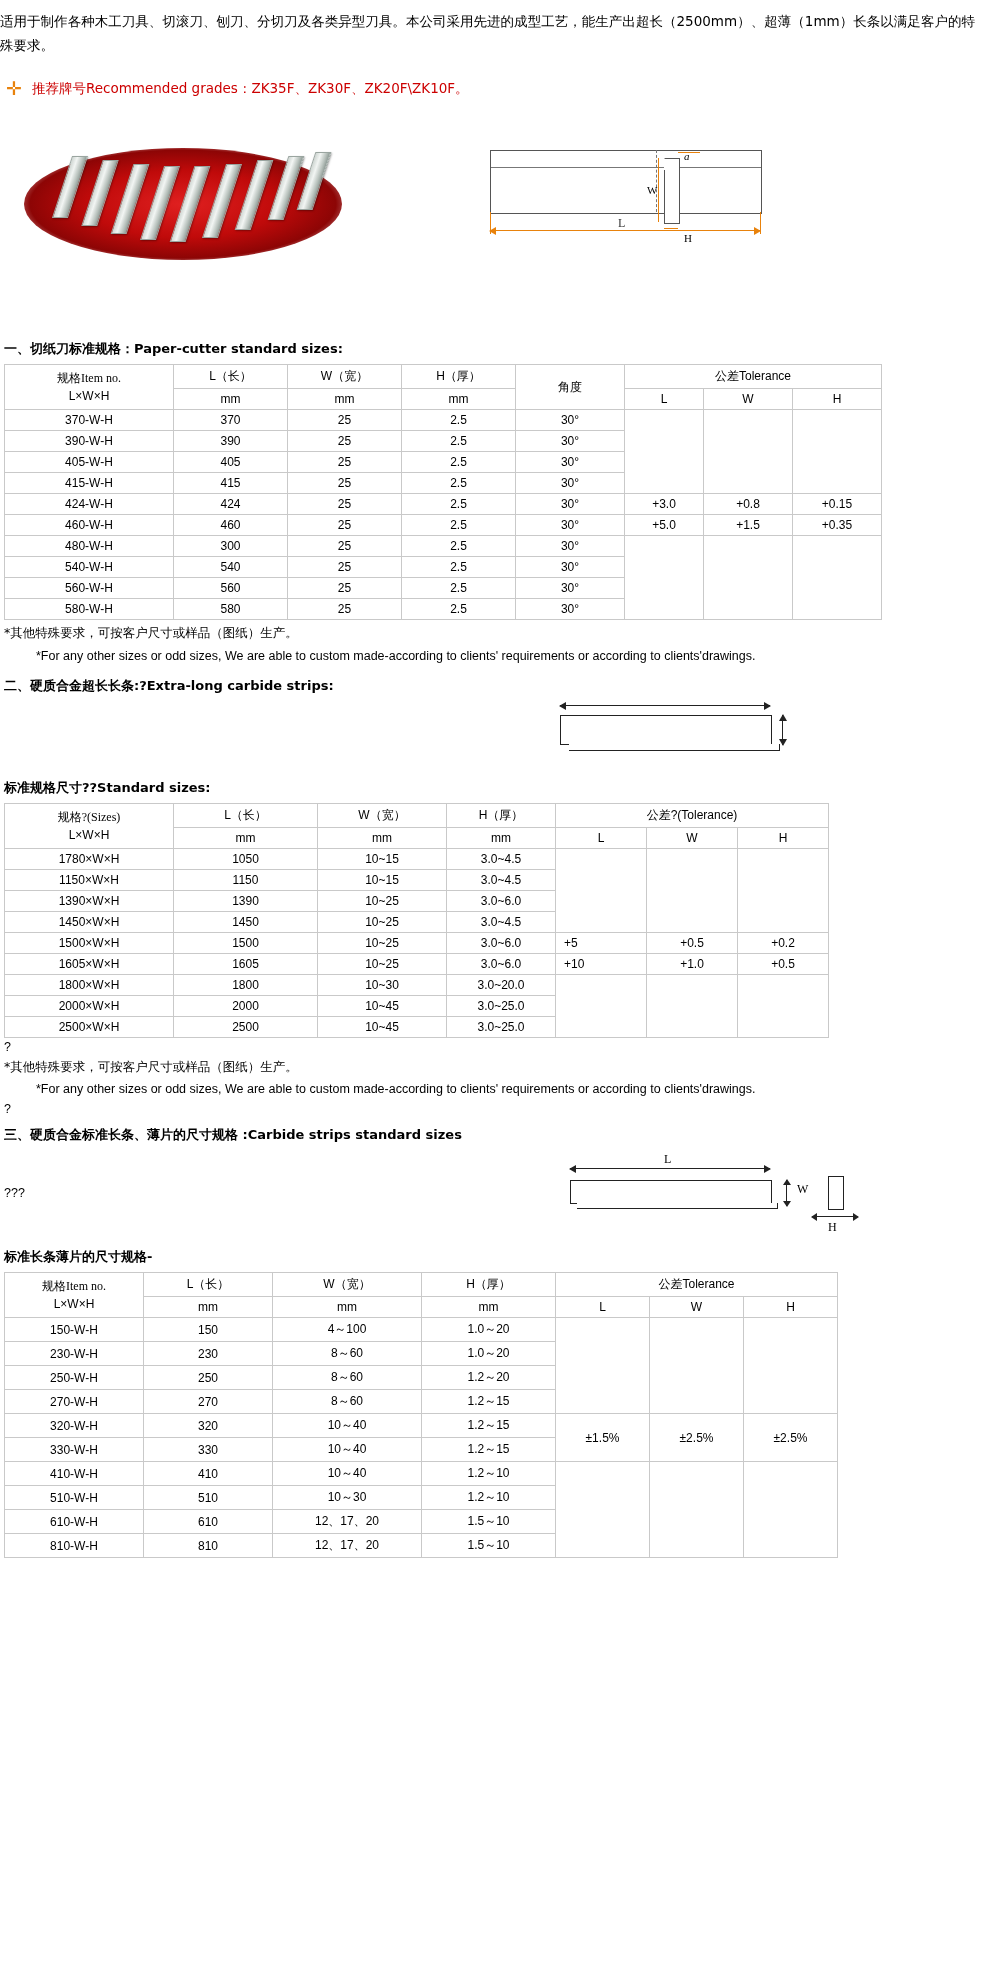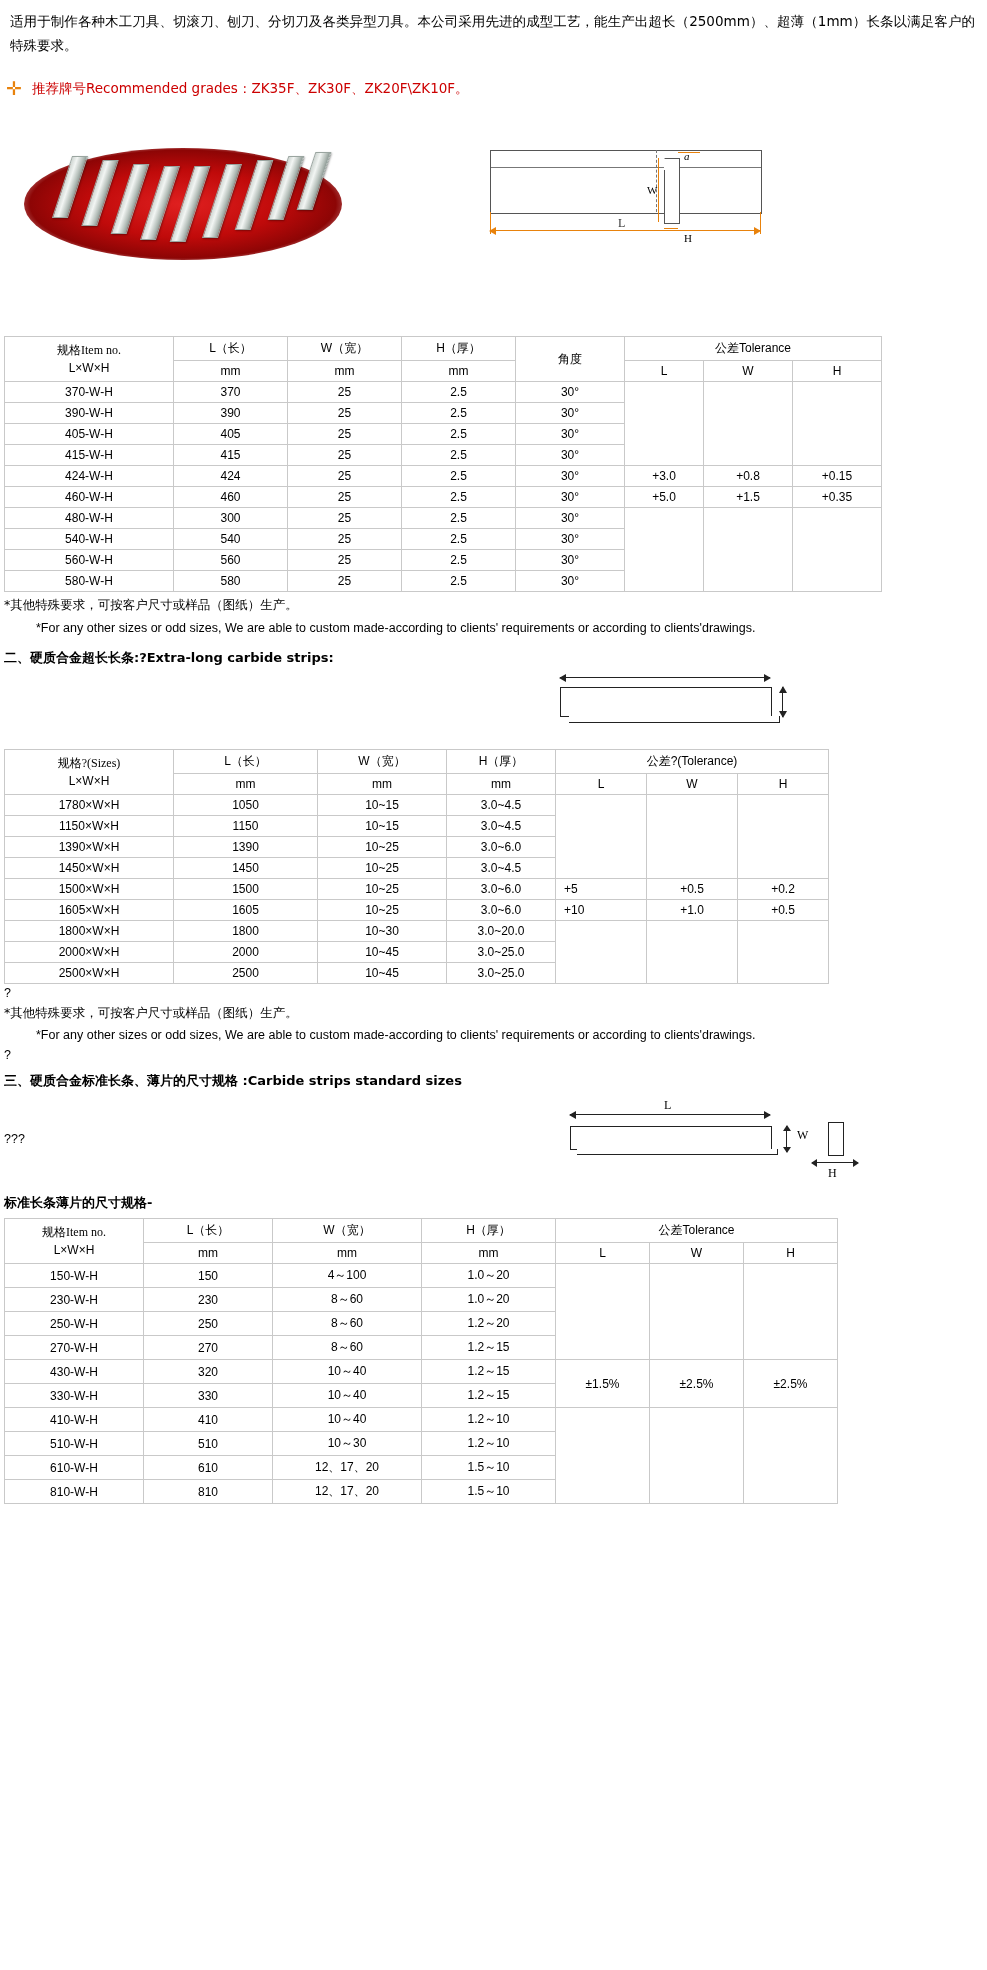--- a/index.html
+++ b/index.html
@@ -13,21 +13,21 @@
     color: #000000;
     font-size: 13px;
   }
   .page {
     width: 987px;
     padding: 6px 0 0 0;
     box-sizing: border-box;
     position: relative;
   }
   .intro {
-    padding: 4px 12px 0 10px;
+    padding: 4px 12px 0 0;
   }
   .intro p {
     margin: 0 0 4px 0;
     line-height: 1.75;
     text-align: justify;
     font-size: 13.5px;
   }
   .intro p.cn {
     font-family: "DejaVu Sans", sans-serif;
     font-size: 13.5px;
@@ -424,20 +424,21 @@
         <div class="dw-topline"></div>
         <div class="dw-a">a</div>
         <div class="dw-vline"></div>
         <div class="dw-W">W</div>
         <div class="dw-hline"></div>
         <div class="dw-H">H</div>
       </div>
     </div>
   </div>
 
+  <div class="sec-head">一、切纸刀标准规格：Paper-cutter standard sizes:</div>
 
   <table class="spec">
     <tbody>
         <tr>
       <th rowspan="2" style="width:160px" class="hdr-2line">
         <div class="cn">规格Item no.</div>
         <div>L×W×H</div>
       </th>
       <th style="width:105px" class="cn">L（长）</th>
       <th style="width:105px" class="cn">W（宽）</th>
@@ -545,20 +546,21 @@
   <div class="note en">*For any other sizes or odd sizes, We are able to custom made-according to clients' requirements or according to clients'drawings.</div>
 
   <div class="sec-head">二、硬质合金超长长条:?Extra-long carbide strips:</div>
 
   <div class="strip-dia">
     <div class="sd-top-dim"></div>
     <div class="sd-box"></div>
     <div class="sd-right-dim"></div>
   </div>
 
+  <div class="label-sub">标准规格尺寸??Standard sizes:</div>
 
   <table class="spec">
     <tbody>
         <tr>
       <th rowspan="2" style="width:160px" class="hdr-2line">
         <div class="cn">规格?(Sizes)</div>
         <div>L×W×H</div>
       </th>
       <th style="width:135px" class="cn">L（长）</th>
       <th style="width:120px" class="cn">W（宽）</th>
@@ -709,21 +711,21 @@
       <td>1.2～20</td>
     </tr>
     <tr>
       <td>270-W-H</td>
       <td>270</td>
       <td>8～60</td>
       <td>1.2～15</td>
     </tr>
 
     <tr>
-      <td>430-W-H</td>
+      <td>320-W-H</td>
       <td>320</td>
       <td>10～40</td>
       <td>1.2～15</td>
       <td rowspan="2">±1.5%</td>
       <td rowspan="2">±2.5%</td>
       <td rowspan="2">±2.5%</td>
     </tr>
     <tr>
       <td>330-W-H</td>
       <td>330</td>

